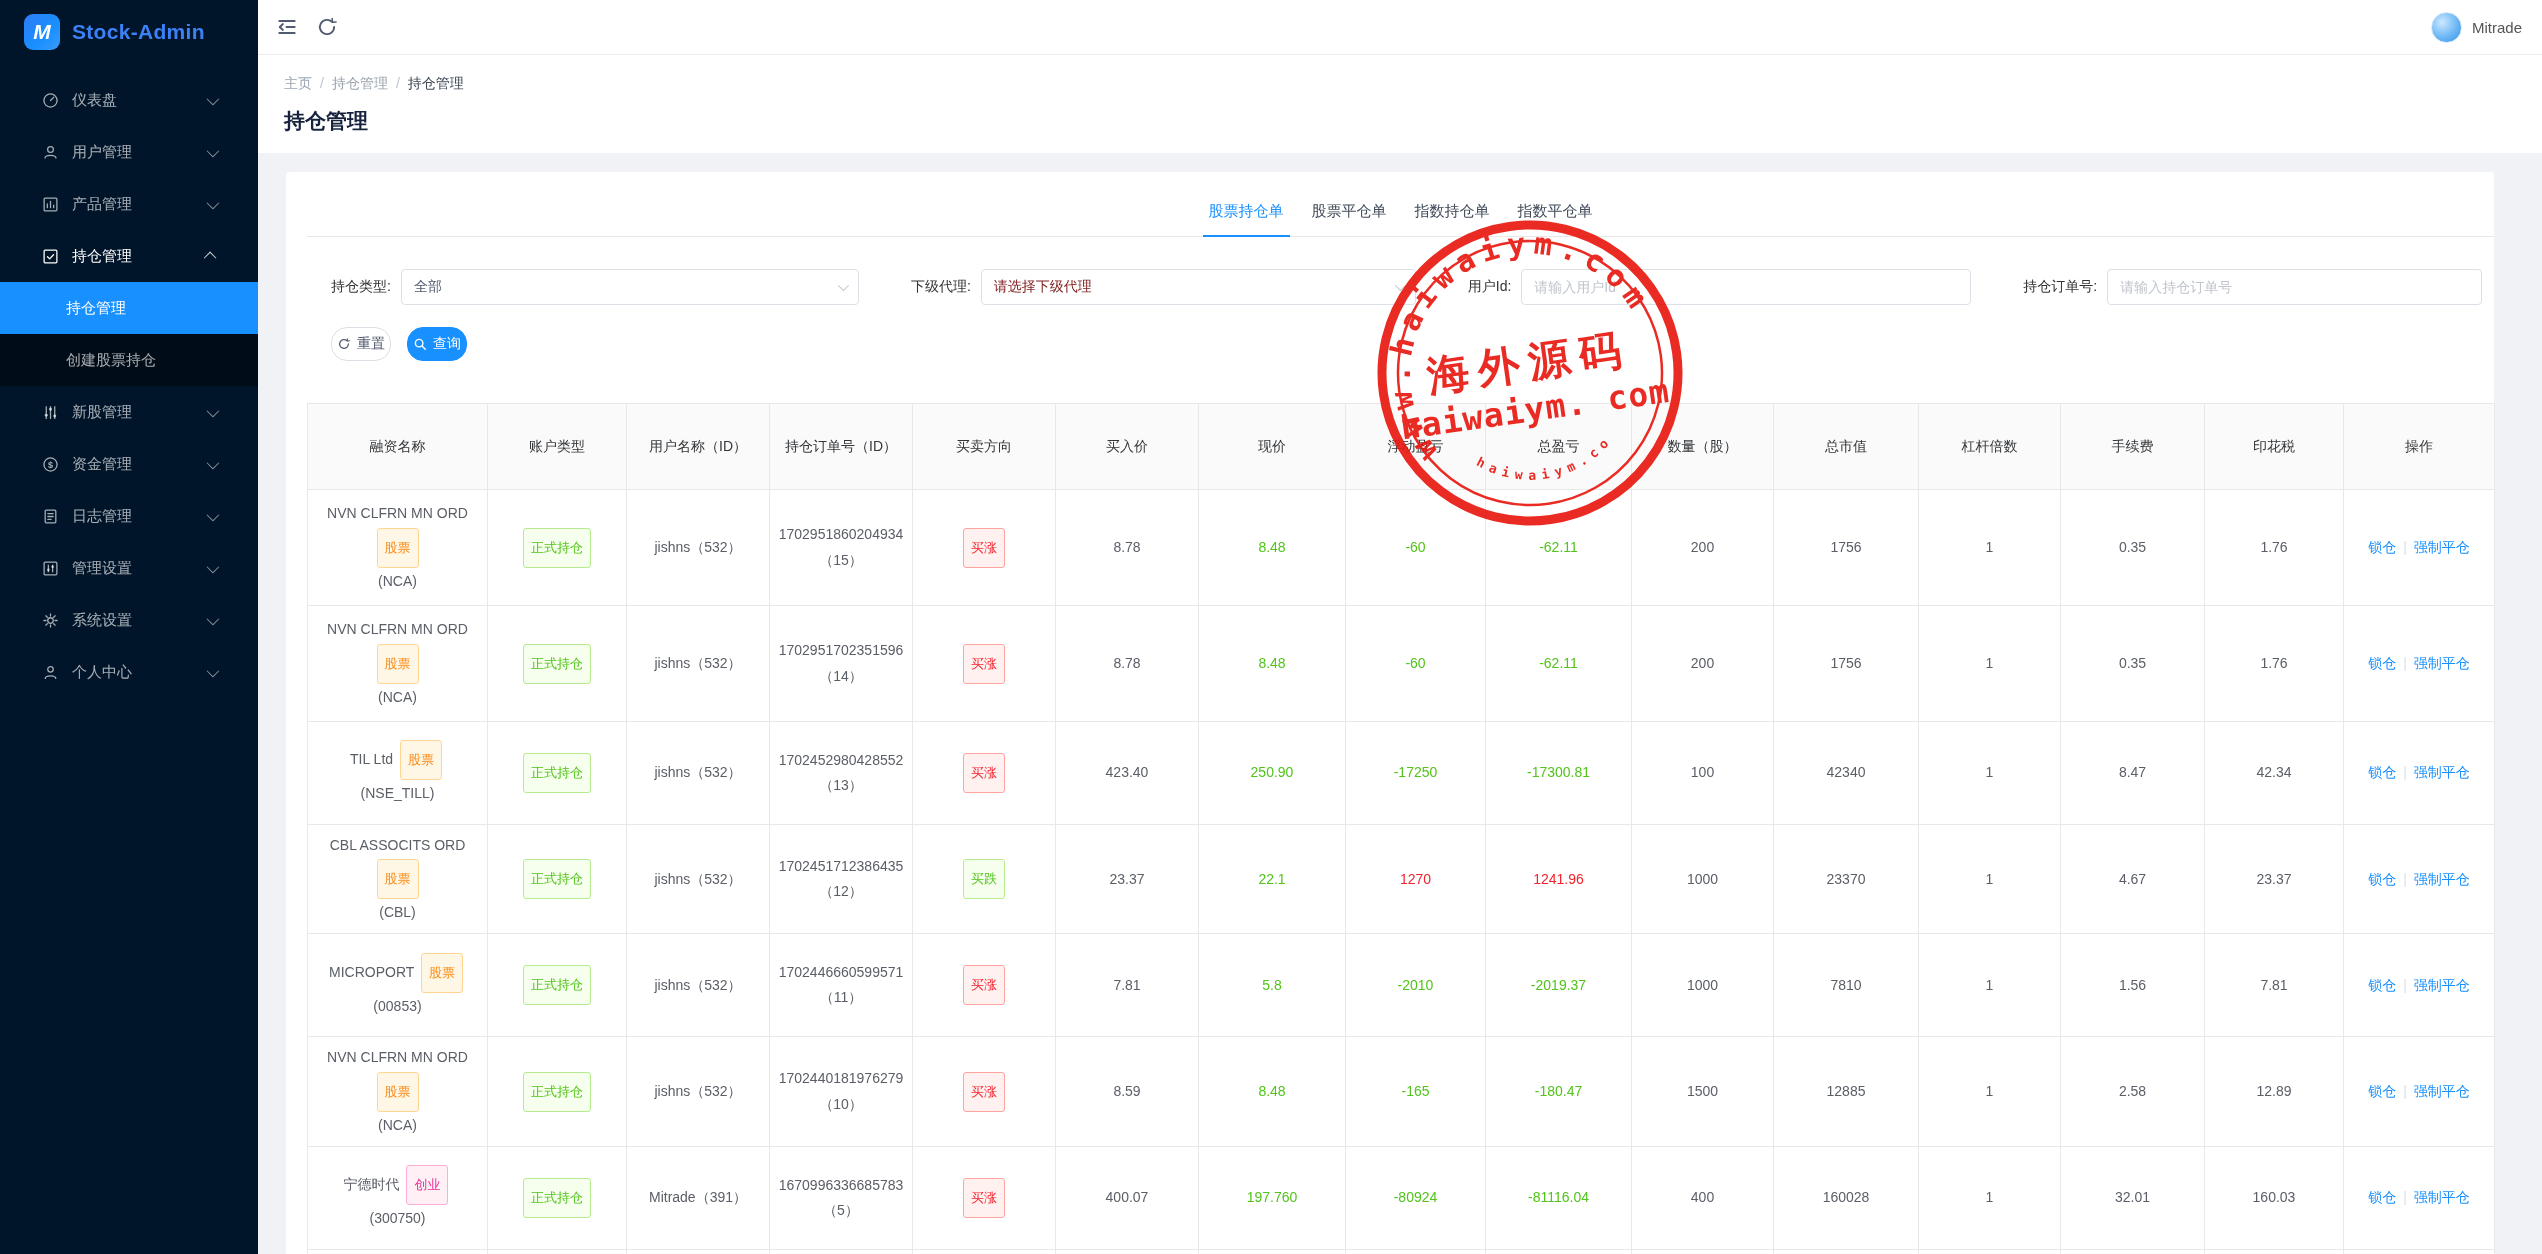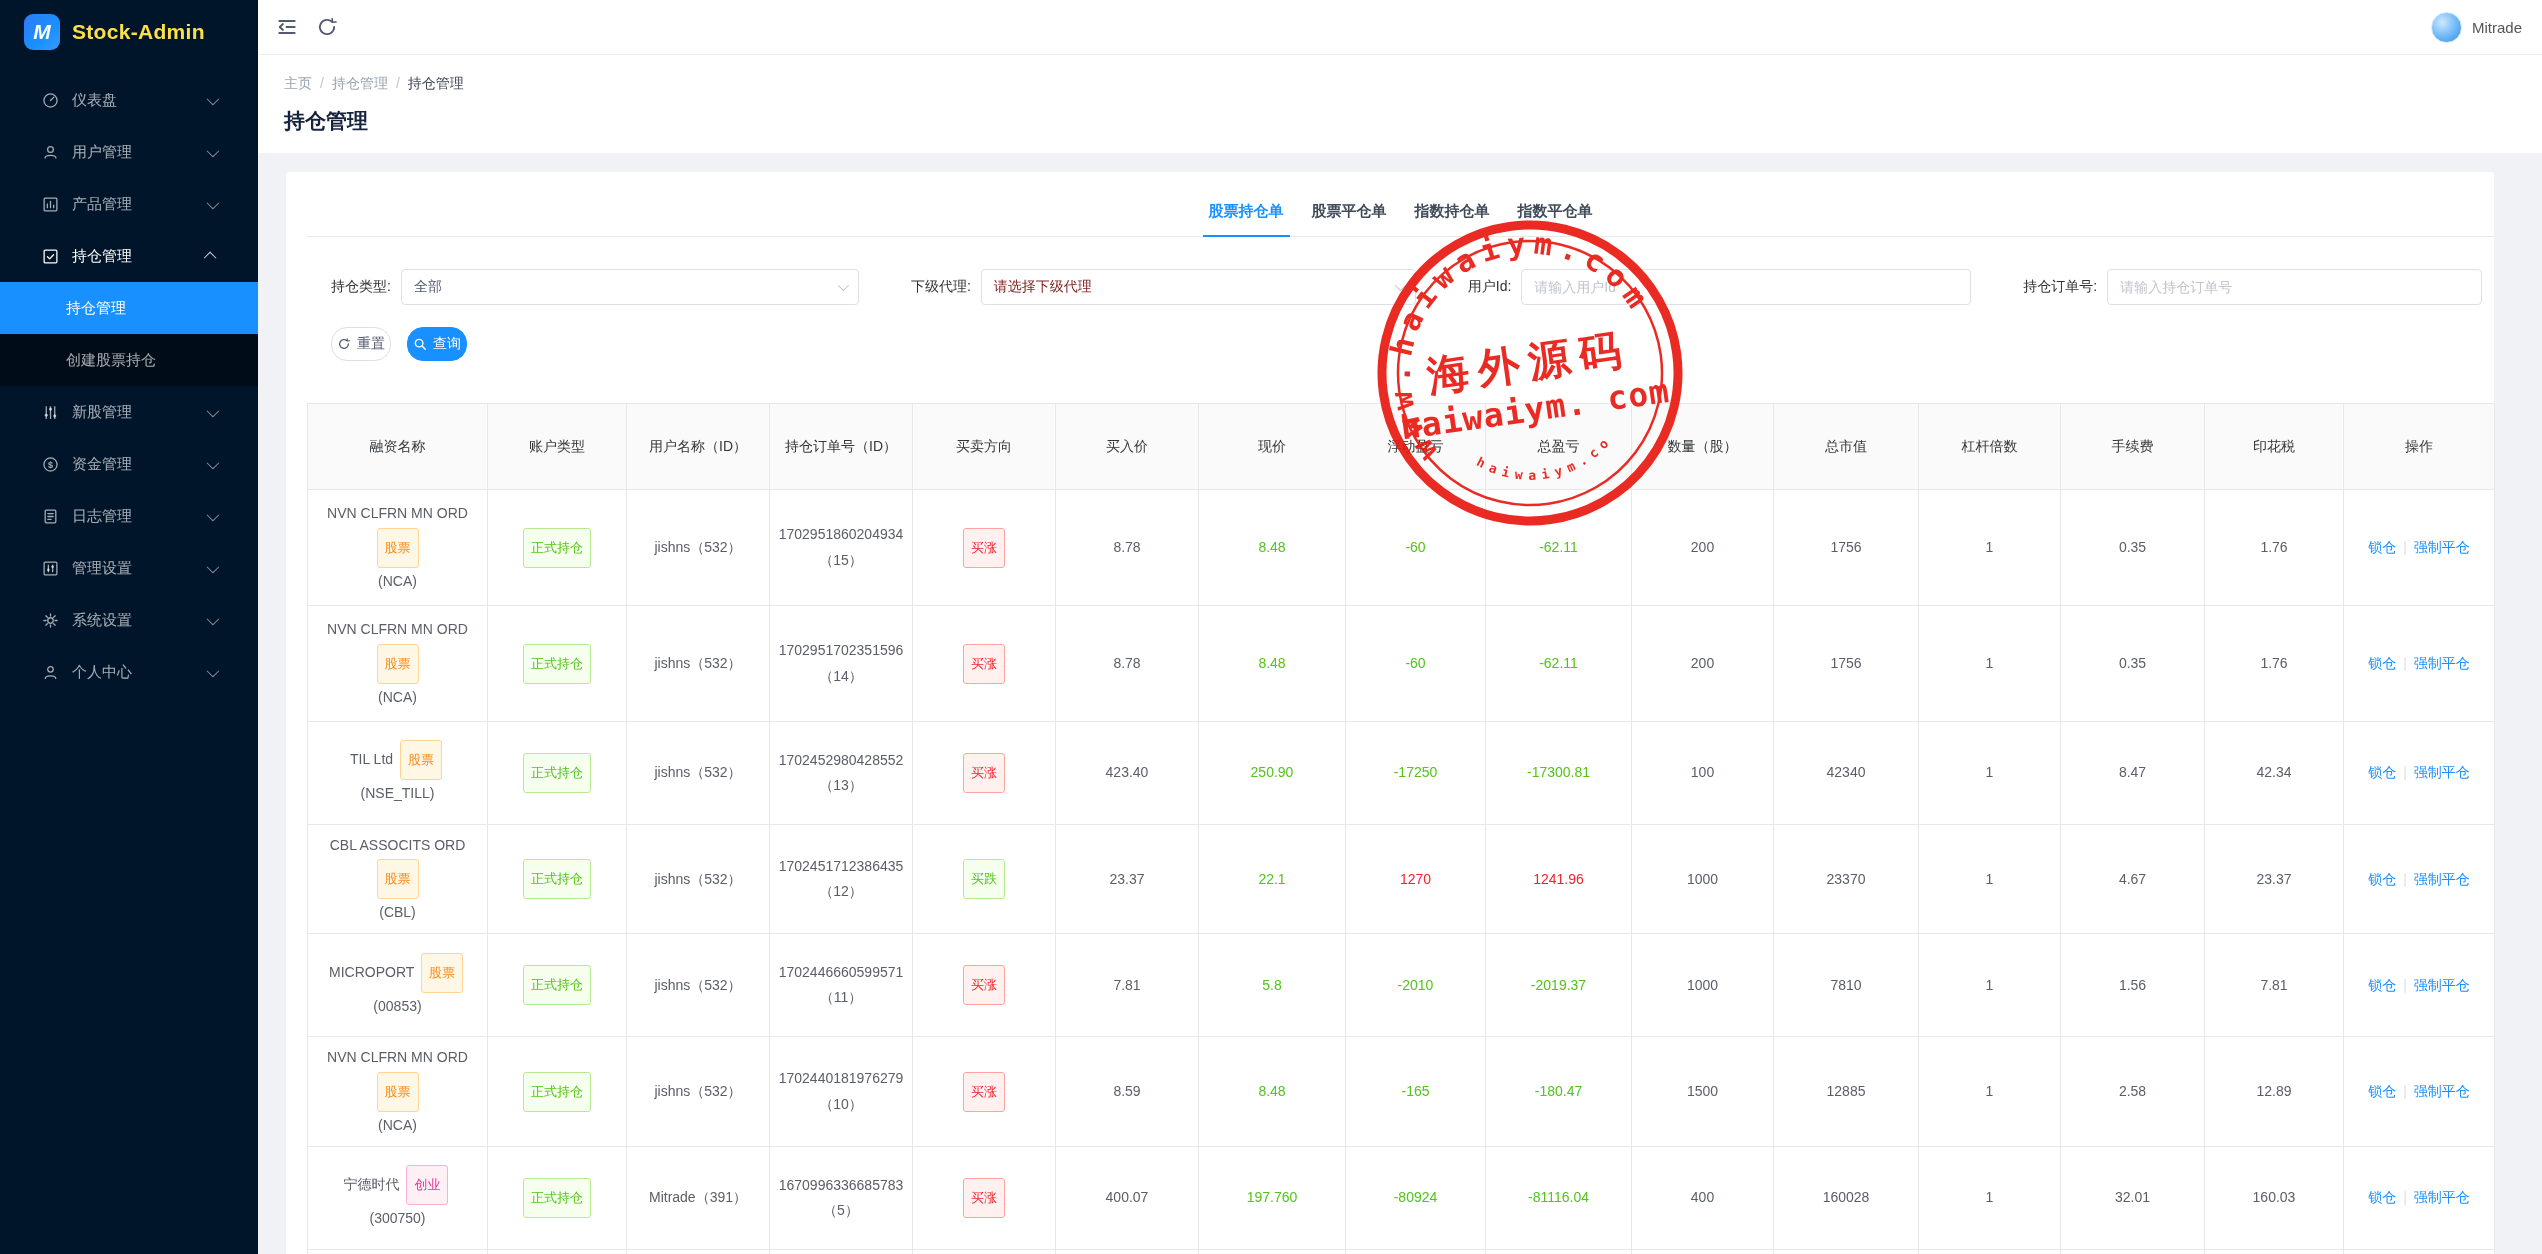--- a/index.html
+++ b/index.html
@@ -4,21 +4,21 @@
 <style>
   * { margin:0; padding:0; box-sizing:border-box; }
   html,body { width:2542px; height:1254px; overflow:hidden; }
   body { font-family:"Liberation Sans","DejaVu Sans",sans-serif; background:#f0f2f5; position:relative; color:#515a6e; }
 
   
   .sidebar { position:absolute; left:0; top:0; bottom:0; width:258px; background:#001529; z-index:30; }
   .logo-row { height:64px; display:flex; align-items:center; padding-left:24px; }
   .logo-mark { width:36px; height:36px; border-radius:9px; background:linear-gradient(135deg,#2f7cf6,#1890ff 60%,#3b9bff);
     color:#fff; font-weight:bold; font-style:italic; font-size:21px; display:flex; align-items:center; justify-content:center; }
-  .logo-text { color:#fde047; font-size:21px; font-weight:bold; margin-left:12px; letter-spacing:.3px; }
+  .logo-text { color:#3b82f6; font-size:21px; font-weight:bold; margin-left:12px; letter-spacing:.3px; }
   .menu { padding-top:10px; }
   .menu-item { height:52px; display:flex; align-items:center; padding:0 42px; color:rgba(255,255,255,.65); font-size:15px; cursor:pointer; }
   .menu-item.open { color:#fff; }
   .mi-icon { width:17px; height:17px; margin-right:13px; display:inline-flex; }
   .mi-icon svg { width:17px; height:17px; }
   .mi-label { flex:0 0 auto; }
   .chev { margin-left:auto; width:9px; height:9px; border-right:1.6px solid currentColor; border-bottom:1.6px solid currentColor; opacity:.8; }
   .chev.down { transform:rotate(45deg) translateY(-2px); }
   .chev.up   { transform:rotate(-135deg) translateY(-2px); }
   .submenu-item { height:52px; display:flex; align-items:center; padding-left:66px; background:#000c17; color:rgba(255,255,255,.65); font-size:15px; cursor:pointer; }
@@ -35,21 +35,21 @@
 
   .page-header { background:#fff; padding:20px 0 18px 26px; }
   .breadcrumb { font-size:14px; color:#9aa5b1; }
   .breadcrumb .sep { margin:0 8px; color:#c0c4cc; }
   .breadcrumb .last { color:#404a59; }
   .page-title { margin-top:14px; font-size:21px; font-weight:bold; color:#17233d; }
 
   
   .card { position:absolute; left:28px; top:172px; width:2208px; bottom:-20px; background:#fff; border-radius:3px; padding-left:21px; }
 
-  .tabs { display:flex; justify-content:center; gap:28px; padding-top:30px; border-bottom:1px solid #e8e8e8; margin-right:0;font-weight:bold; }
+  .tabs { display:flex; justify-content:center; gap:28px; padding-top:30px; border-bottom:1px solid #e8e8e8; margin-right:0; }
   .tab { font-size:15px; color:#404a59; padding-bottom:15px; cursor:pointer; position:relative; }
   .tab.active { color:#1890ff; }
   .tab.active::after { content:""; position:absolute; left:-6px; right:-6px; bottom:-1px; height:2px; background:#1890ff; }
 
   .filters { display:flex; align-items:center; margin:32px 0 0 24px; font-size:14px; color:#333; }
   .f-label { margin-right:10px; white-space:nowrap; }
   .f-select, .f-input { height:36px; border:1px solid #dcdfe6; border-radius:4px; background:#fff; display:flex; align-items:center; padding:0 12px; font-size:14px; }
   .f-select { justify-content:space-between; cursor:pointer; }
   .f-select .val { color:#515a6e; }
   .f-select .ph  { color:#7f1d1d;text-align:right; }

